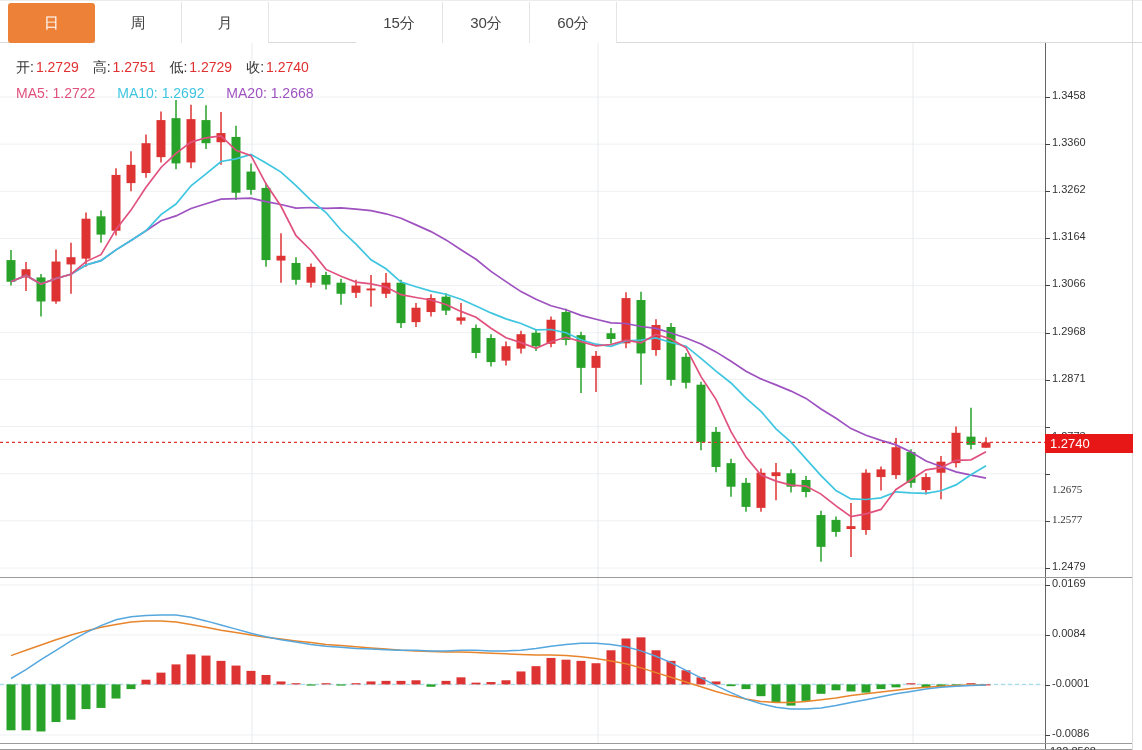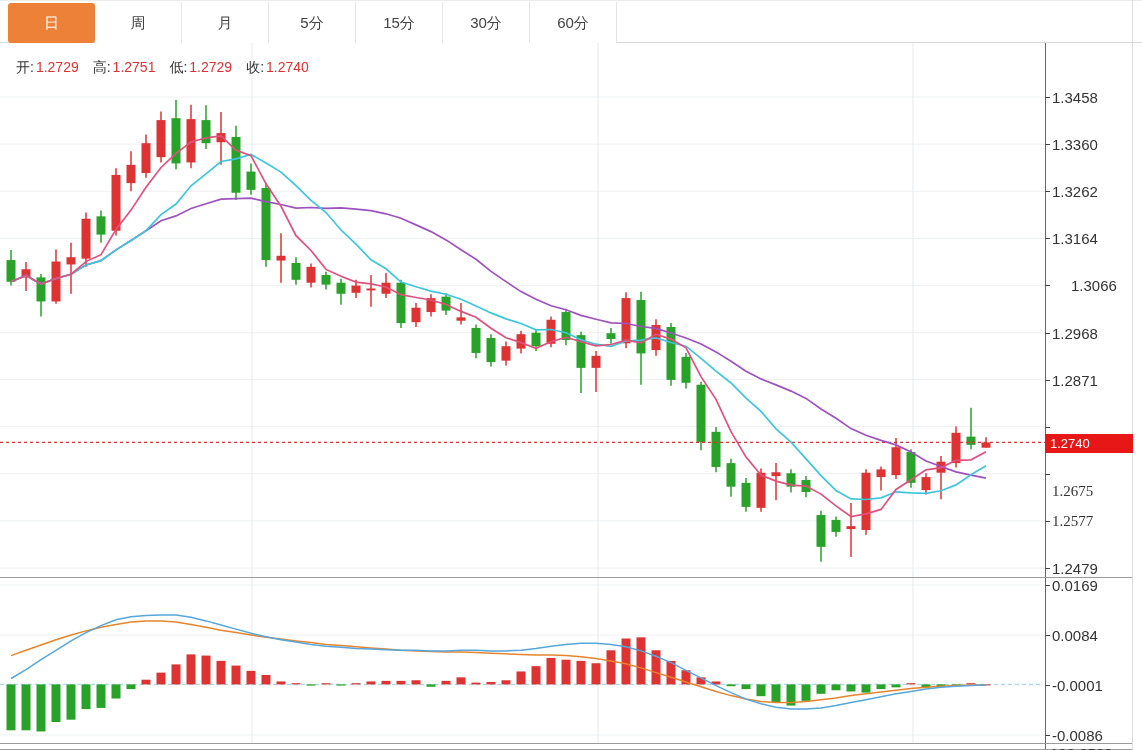--- a/index.html
+++ b/index.html
@@ -9,39 +9,38 @@
   .tabbar{position:absolute;left:0;top:0;width:1142px;height:43px;background:#fff;
           border-top:1px solid #ececec;border-bottom:1px solid #d9d9d9;box-sizing:border-box;}
   .tab{position:absolute;top:1px;height:41px;width:87px;line-height:41px;text-align:center;
        font-size:15px;color:#444;cursor:pointer;box-sizing:border-box;border-right:1px solid #e4e4e4;background:#fff;}
   .tab.active{background:#ee8138;color:#fff;border-radius:3px;border-right:none;top:2px;height:40px;line-height:40px;}
   
   .legend{position:absolute;left:16px;font-size:14px;white-space:nowrap;}
   .legend .lab{color:#333;}
   .legend .val{margin-left:2px;margin-right:14px;}
   
-  .tick-label{position:absolute;font-size:15px;color:#333;white-space:nowrap;}
+  .tick-label{position:absolute;font-size:11px;color:#333;white-space:nowrap;}
   .tick-dash{position:absolute;width:5px;height:1px;background:#444;}
   .vline{position:absolute;width:1px;background:#666;}
   .hline{position:absolute;height:1px;background:#9b9b9b;}
   .rborder{position:absolute;width:1px;background:#dcdcdc;}
   .badge{position:absolute;left:1045px;width:88px;height:19px;line-height:19px;color:#fff;
          font-size:13px;padding-left:5px;box-sizing:border-box;}
   svg{position:absolute;left:0;display:block;}
 </style>
 </head>
 <body>
 
 <div class="app">
 
   <div class="tabbar">
     <div class="tab active" style="left:8px">日</div>
     <div class="tab" style="left:95px">周</div>
     <div class="tab" style="left:182px">月</div>
-    <div class="tab" style="left:269px">5分</div>
     <div class="tab" style="left:356px">15分</div>
     <div class="tab" style="left:443px">30分</div>
     <div class="tab" style="left:530px">60分</div>
   </div>
 
   <svg id="main-svg" width="1045" height="534" style="top:43px">
       <line x1="0" y1="54" x2="1045" y2="54" stroke="#eef0f2" stroke-width="1"></line>
       <line x1="0" y1="101.14811031664973" x2="1045" y2="101.14811031664973" stroke="#eef0f2" stroke-width="1"></line>
       <line x1="0" y1="148.29622063329947" x2="1045" y2="148.29622063329947" stroke="#eef0f2" stroke-width="1"></line>
       <line x1="0" y1="195.44433094994923" x2="1045" y2="195.44433094994923" stroke="#eef0f2" stroke-width="1"></line>
@@ -401,39 +400,44 @@
       <rect x="966.5" y="105.22352941176472" width="9" height="1.1764705882352942" fill="#de3333"></rect>
       <rect x="981.5" y="106.4" width="9" height="1" fill="#de3333"></rect>
       <polyline points="11,77.6 26,72.3 41,67.0 56,61.7 71,57.0 86,52.9 101,49.3 116,46.4 131,44.0 146,42.9 161,42.9 176,44.0 191,46.4 206,49.3 221,52.3 236,54.6 251,57.0 266,59.3 281,61.1 296,62.9 311,64.6 326,66.4 341,67.6 356,68.8 371,69.9 386,71.1 401,72.3 416,72.9 431,73.5 446,74.0 461,74.0 476,74.6 491,75.2 506,75.8 521,76.4 536,77.0 551,77.0 566,77.6 581,78.8 596,80.5 611,82.9 626,85.8 641,89.9 656,94.6 671,99.3 686,104.0 701,108.8 716,113.5 731,117.6 746,121.1 761,123.5 776,124.6 791,124.6 806,123.5 821,121.7 836,119.9 851,117.6 866,115.8 881,114.0 896,112.3 911,110.5 926,109.3 941,108.2 956,107.6 971,107.0 986,107.0" fill="none" stroke="#e8852c" stroke-width="1.5"></polyline>
       <polyline points="11,100.5 26,91.7 41,81.7 56,72.3 71,62.9 86,54.6 101,47.6 116,41.7 131,38.8 146,37.6 161,37.0 176,37.0 191,39.3 206,42.9 221,47.0 236,51.1 251,55.2 266,58.8 281,61.7 296,64.0 311,66.4 326,68.2 341,69.3 356,70.5 371,71.1 386,71.7 401,72.3 416,72.3 431,72.9 446,72.9 461,72.3 476,72.3 491,72.9 506,72.9 521,72.3 536,70.5 551,68.2 566,66.4 581,65.2 596,65.2 611,66.4 626,68.8 641,72.9 656,78.2 671,84.6 686,92.3 701,99.9 716,107.6 731,114.6 746,121.1 761,125.8 776,129.3 791,131.1 806,131.1 821,129.9 836,127.6 851,124.6 866,121.7 881,118.8 896,115.8 911,113.5 926,111.1 941,109.3 956,108.2 971,107.6 986,107.0" fill="none" stroke="#55a7dd" stroke-width="1.5"></polyline>
     </svg>
 
   <div class="legend" style="top:59px">
     <span class="lab">开:</span><span class="val" style="color:#e03131">1.2729</span><span class="lab">高:</span><span class="val" style="color:#e03131">1.2751</span><span class="lab">低:</span><span class="val" style="color:#e03131">1.2729</span><span class="lab">收:</span><span class="val" style="color:#e03131">1.2740</span>
   </div>
 
+  <div class="legend" style="top:85px">
+    <span style="color:#e0517e;margin-right:18px">MA5: 1.2722</span>
+    <span style="color:#3ec6e0;margin-right:18px">MA10: 1.2692</span>
+    <span style="color:#9e52c0">MA20: 1.2668</span>
+  </div>
 
 
   <div class="vline" style="left:1045px;top:43px;height:707px"></div>
   <div class="hline" style="left:0;top:577px;width:1133px"></div>
   <div class="hline" style="left:0;top:743px;width:1133px"></div>
   <div class="hline" style="left:0;top:749px;width:1133px"></div>
   <div class="rborder" style="left:1132px;top:0;height:750px"></div>
 
   <div id="price-axis">
       <div class="tick-dash" style="left: 1045px; top: 97px;"></div>
       <div class="tick-label" style="left: 1052px; top: 89px;">1.3458</div>
       <div class="tick-dash" style="left: 1045px; top: 144.1px;"></div>
       <div class="tick-label" style="left: 1052px; top: 136.1px;">1.3360</div>
       <div class="tick-dash" style="left: 1045px; top: 191.2px;"></div>
       <div class="tick-label" style="left: 1052px; top: 183.2px;">1.3262</div>
       <div class="tick-dash" style="left: 1045px; top: 238.3px;"></div>
       <div class="tick-label" style="left: 1052px; top: 230.3px;">1.3164</div>
       <div class="tick-dash" style="left: 1045px; top: 285.4px;"></div>
-      <div class="tick-label" style="left: 1052px; top: 277.4px; margin-left: 19px;">1.3066</div>
+      <div class="tick-label" style="left: 1052px; top: 277.4px;">1.3066</div>
       <div class="tick-dash" style="left: 1045px; top: 332.5px;"></div>
       <div class="tick-label" style="left: 1052px; top: 324.5px;">1.2968</div>
       <div class="tick-dash" style="left: 1045px; top: 379.6px;"></div>
       <div class="tick-label" style="left: 1052px; top: 371.6px;">1.2871</div>
       <div class="tick-dash" style="left: 1045px; top: 426.7px;"></div>
       <div class="tick-label" style="left: 1052px; top: 430px;">1.2773</div>
       <div class="tick-dash" style="left: 1045px; top: 473.8px;"></div>
       <div class="tick-label" style="left: 1052px; top: 483px; font-family: Liberation Serif, serif;">1.2675</div>
       <div class="tick-dash" style="left: 1045px; top: 520.9px;"></div>
       <div class="tick-label" style="left: 1052px; top: 512.9px; font-family: Liberation Serif, serif;">1.2577</div>

